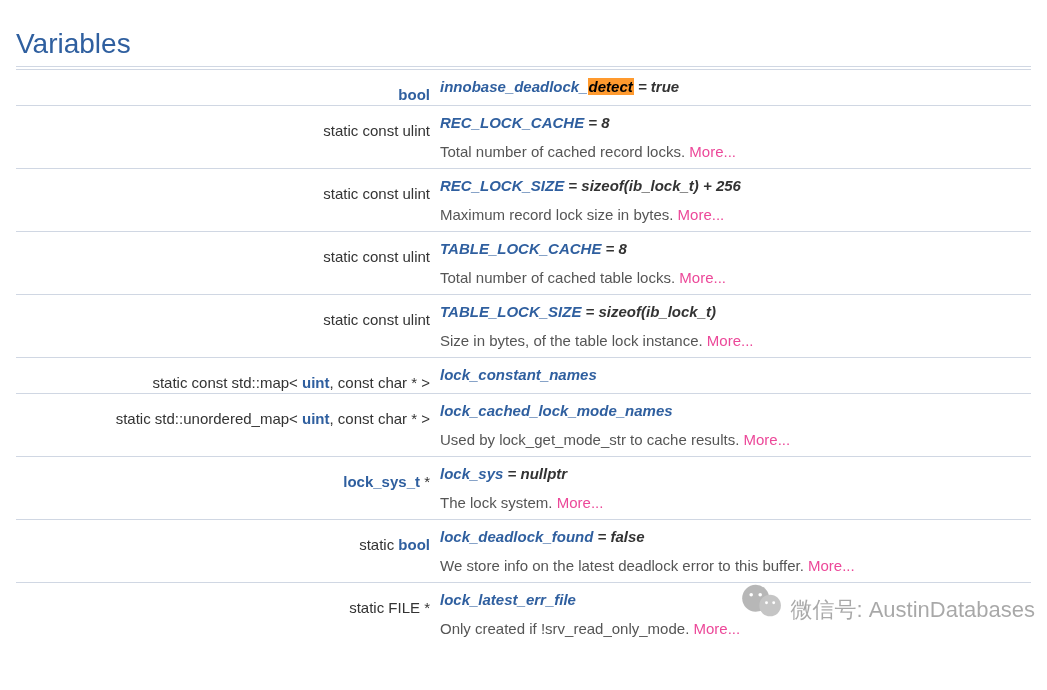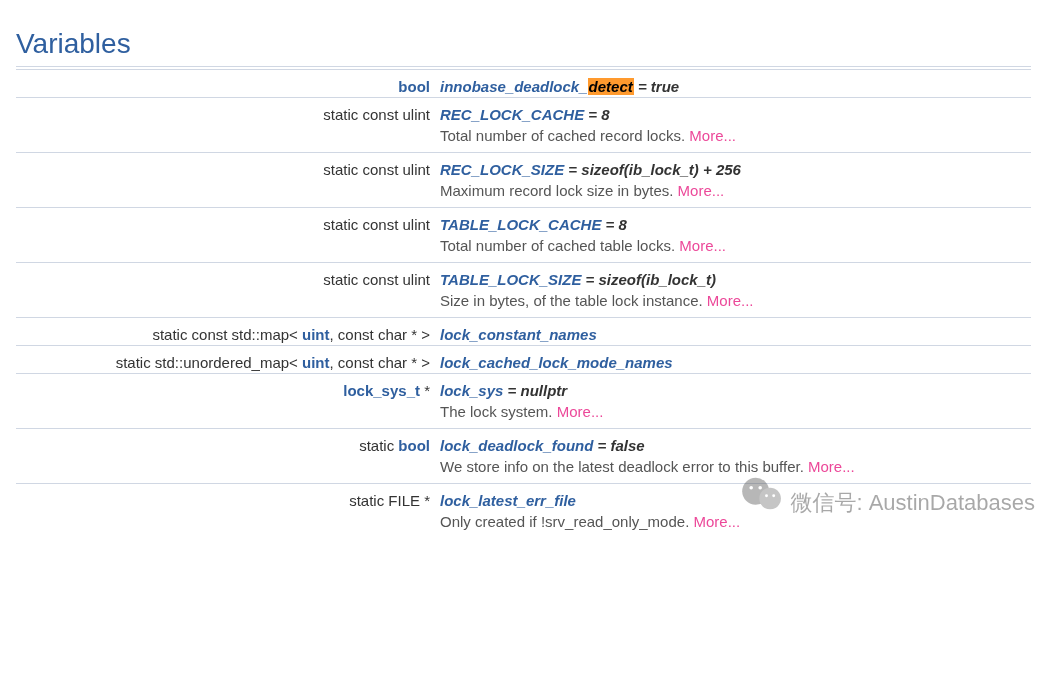--- a/index.html
+++ b/index.html
@@ -27,21 +27,21 @@
     width: 100%;
     border-spacing: 0;
     margin-top: 2px;
   }
   table.memberdecls tr.sep td {
     border-top: 1px solid #d0d7e3;
   }
   td.left {
     text-align: right;
     vertical-align: top;
-    padding: 8px 6px 2px 4px;
+    padding: 16px 6px 2px 4px;
     width: 410px;
     white-space: nowrap;
     color: #333;
   }
   td.right {
     text-align: left;
     vertical-align: top;
     padding: 8px 4px 2px 4px;
     color: #333;
     font-style: italic;
@@ -154,20 +154,24 @@
 </tr>
 
 <tr class="sep">
   <td class="left">
     <span class="typ">static std::unordered_map&lt; </span><a class="codelink">uint</a><span class="typ">, const char * &gt;</span>
   </td>
   <td class="right">
     <a class="codelink">lock_cached_lock_mode_names</a>
   </td>
 </tr>
+<tr>
+          <td></td>
+          <td class="desc"><span>Used by lock_get_mode_str to cache results. </span><a class="more">More...</a></td>
+        </tr>
 
 <tr class="sep">
   <td class="left">
     <a class="codelink">lock_sys_t</a><span class="typ"> *</span>
   </td>
   <td class="right">
     <a class="codelink">lock_sys</a><span class="bold"> = nullptr</span>
   </td>
 </tr>
 <tr>

